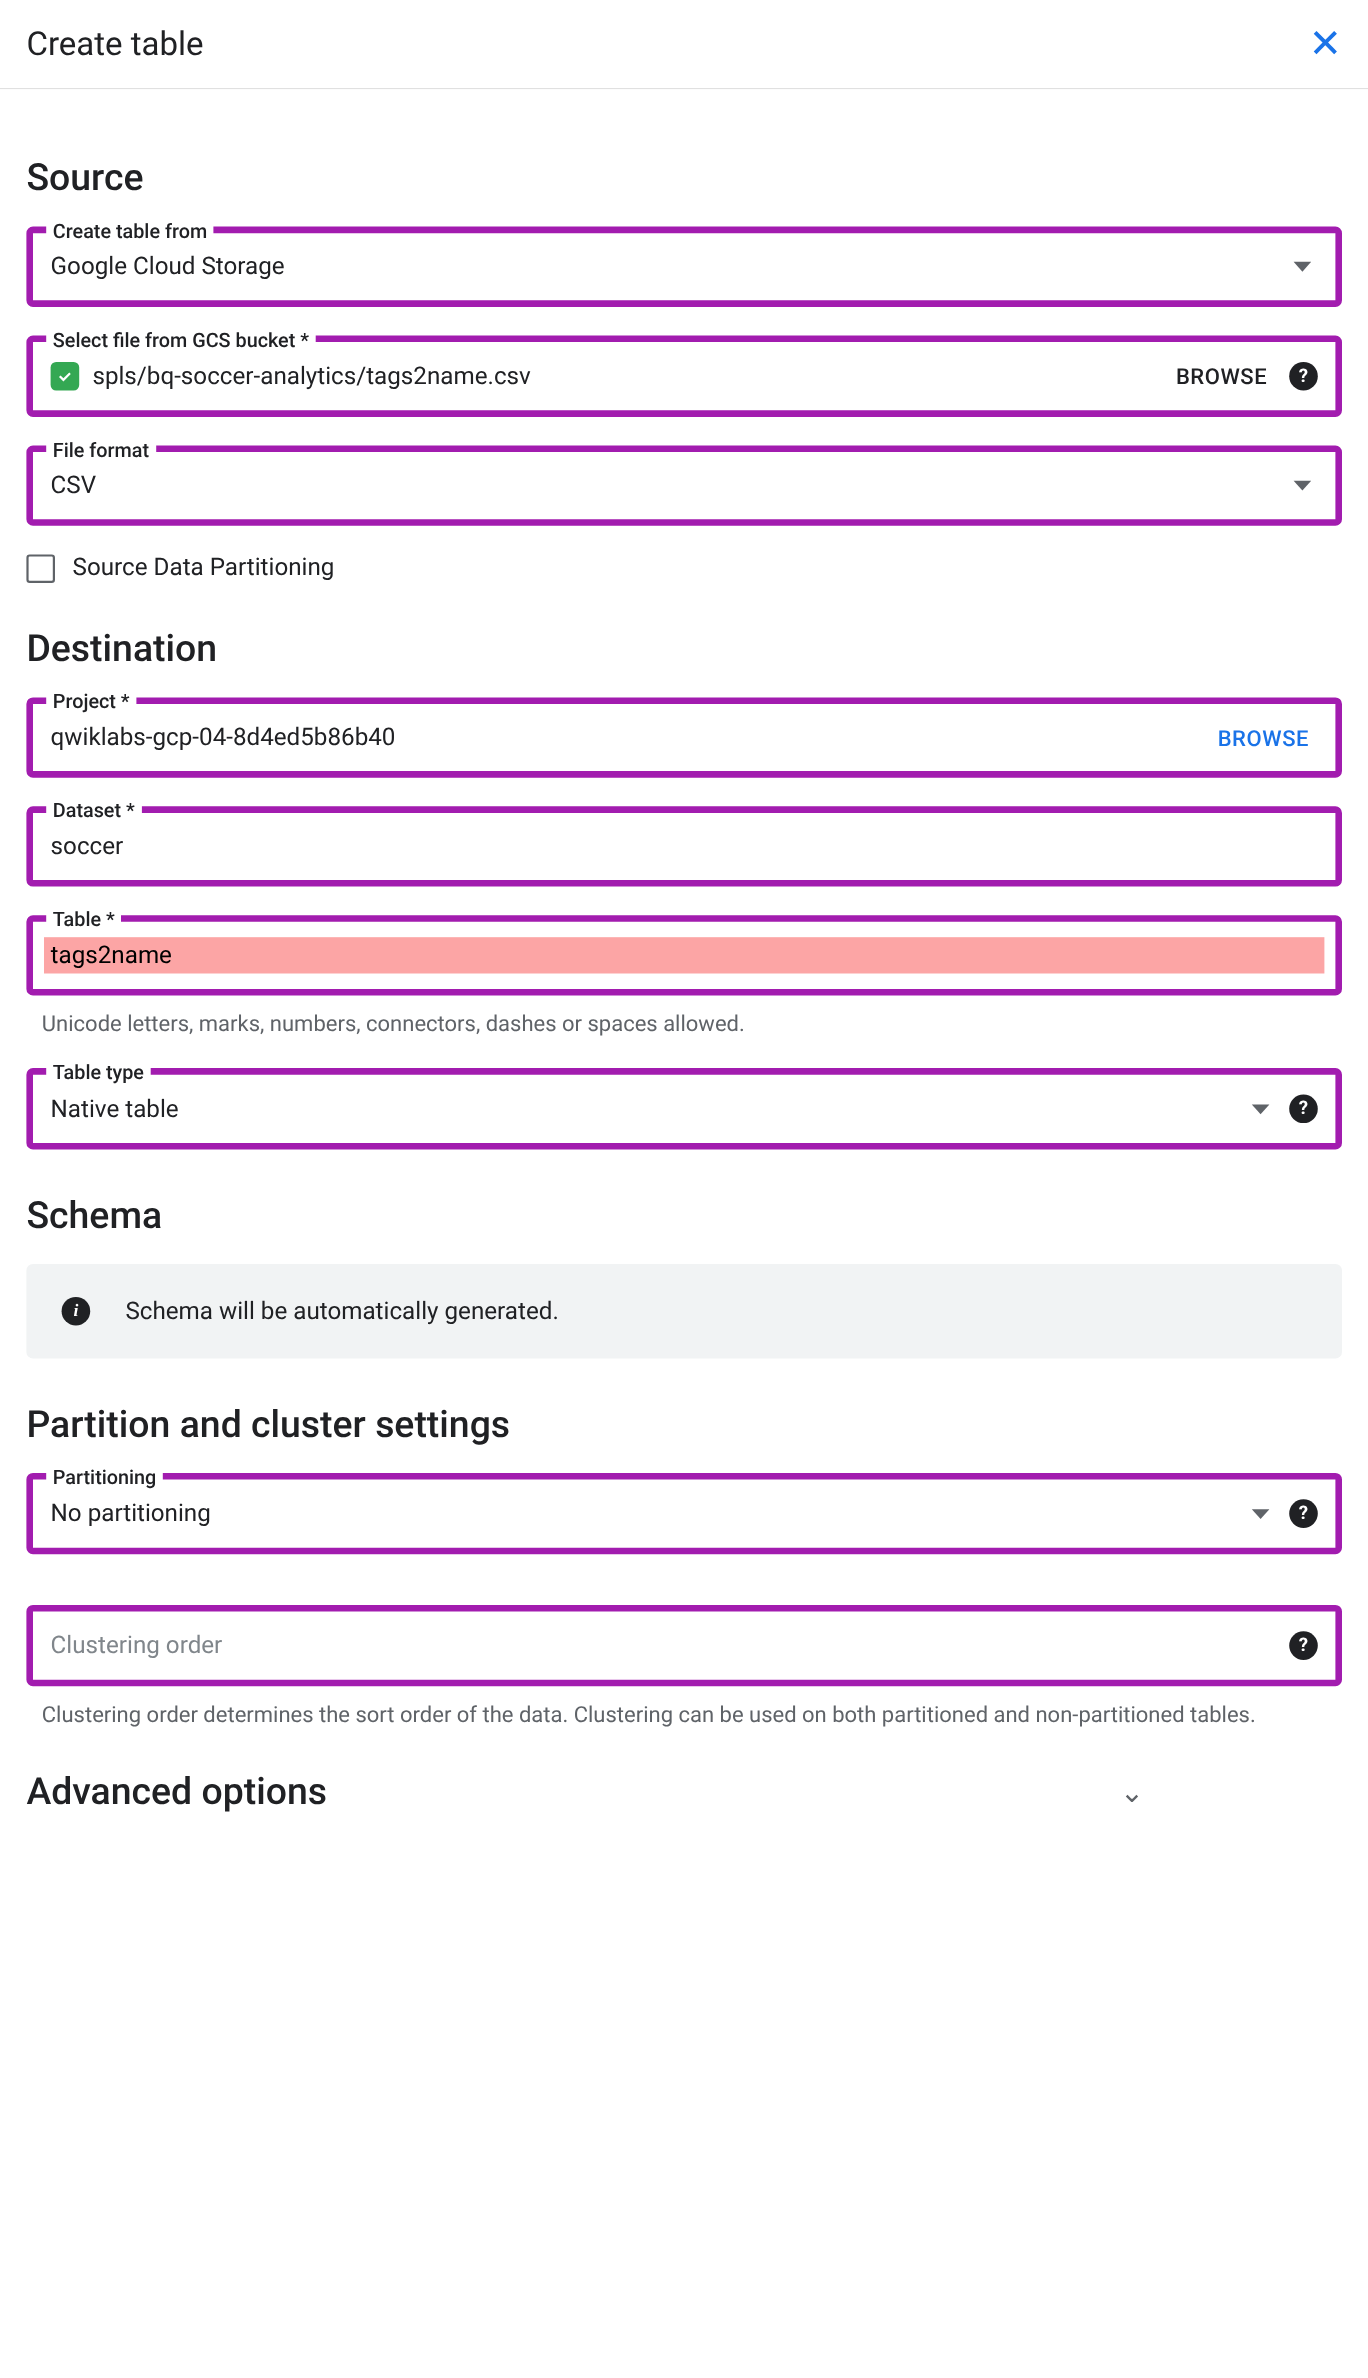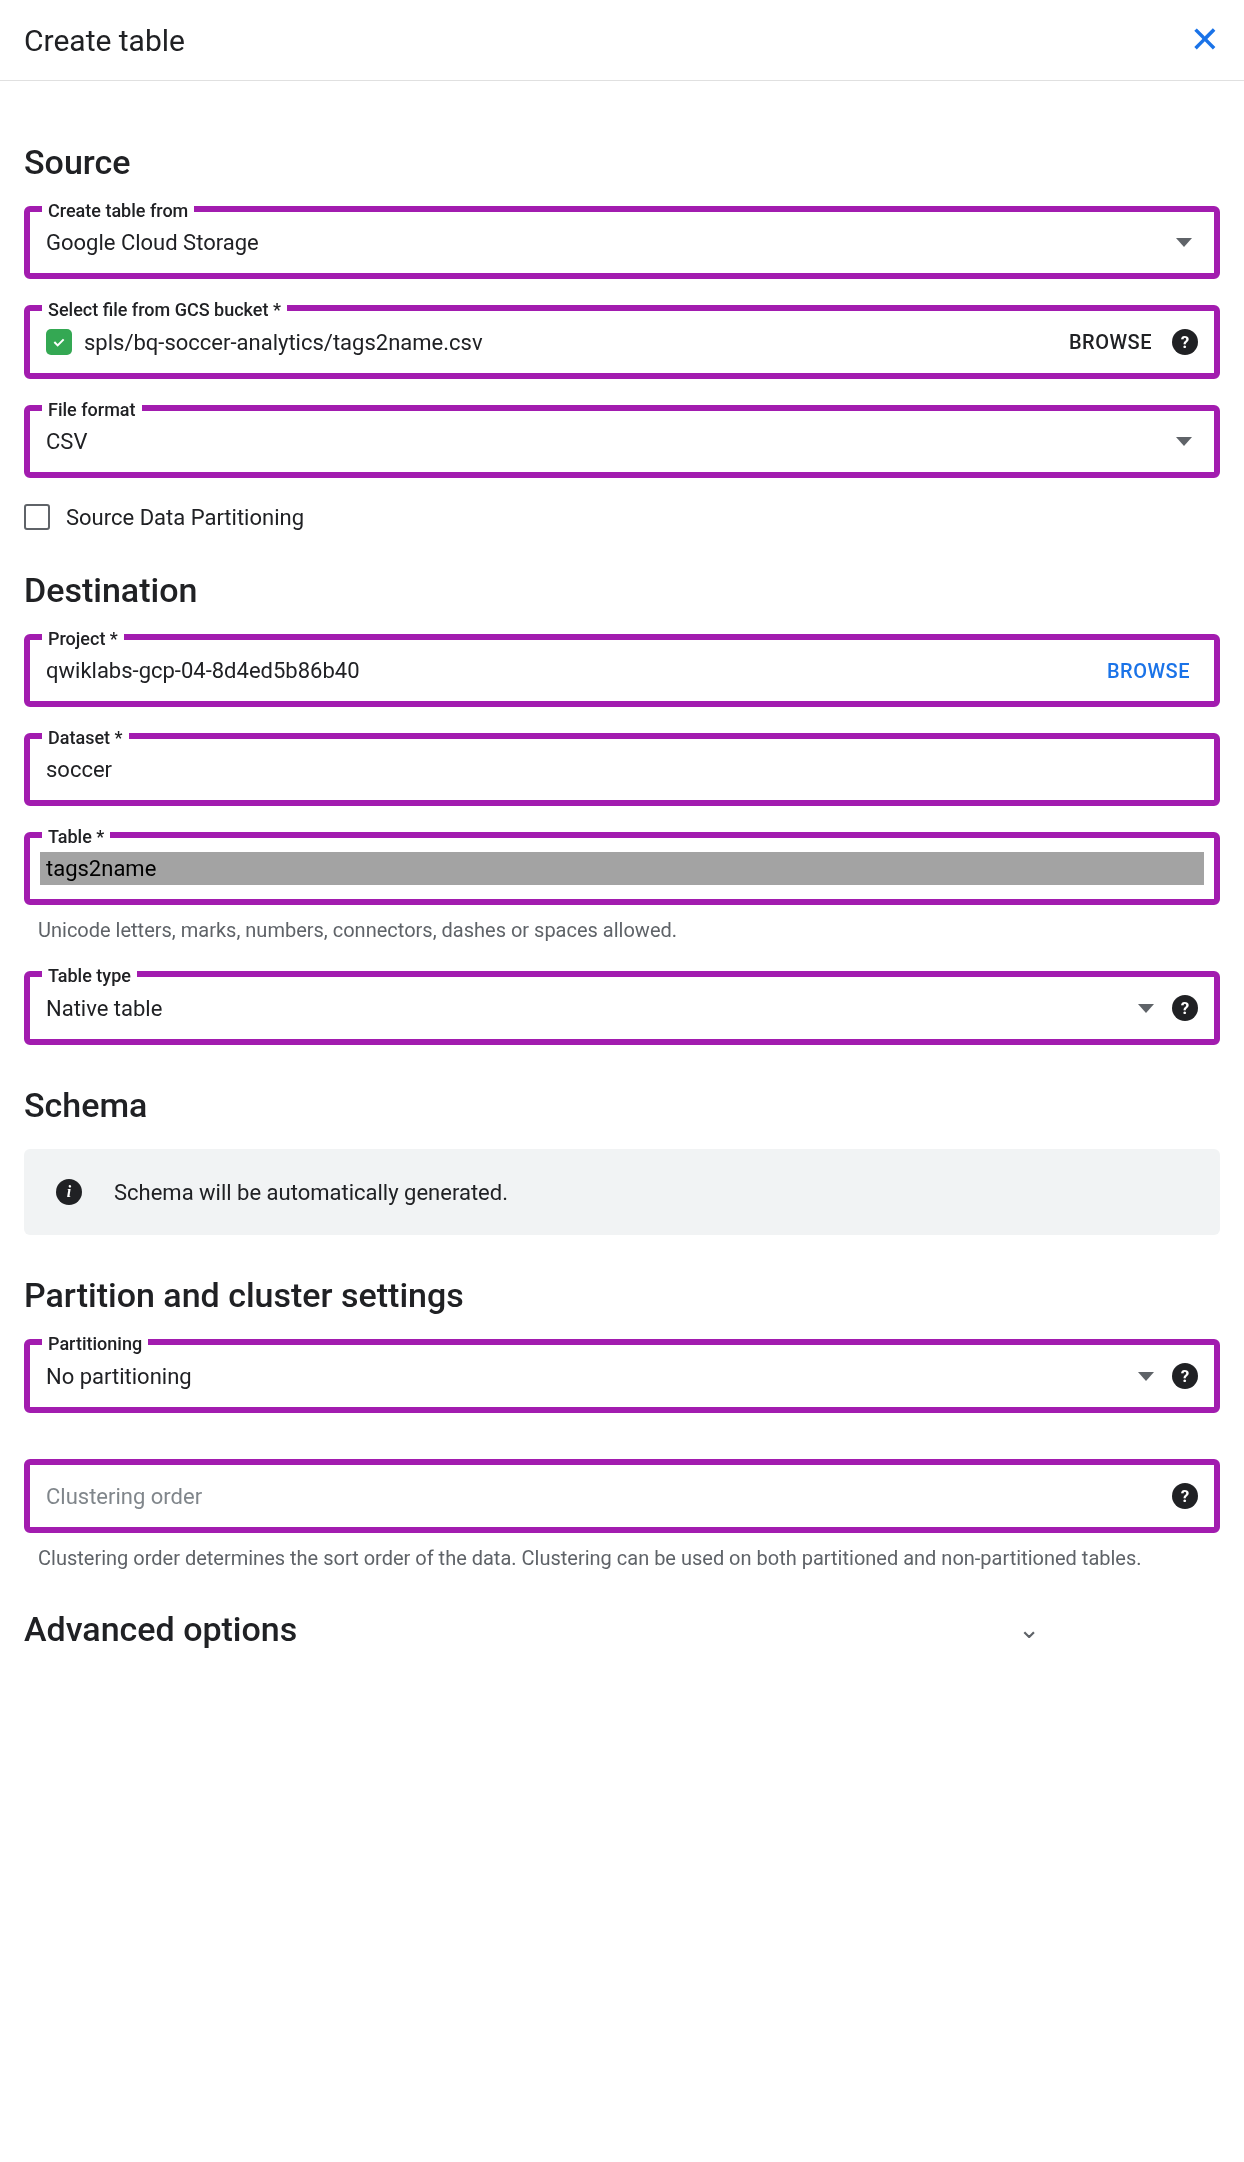--- a/index.html
+++ b/index.html
@@ -101,21 +101,21 @@
   .check-badge {
     width: 26px; height: 26px;
     border-radius: 5px;
     background: #34a853;
     display: flex; align-items: center; justify-content: center;
     flex-shrink: 0;
   }
   .check-badge svg { width: 16px; height: 16px; }
   .checkbox-row {
     display: flex;
-    align-items: center;
+    align-items: flex-start;
     gap: 16px;
     margin-bottom: 30px;
     margin-top: 6px;
   }
   .checkbox {
     width: 26px; height: 26px;
     border: 2px solid #5f6368;
     border-radius: 3px;
     display: flex; align-items: center; justify-content: center;
     cursor: pointer;
@@ -167,21 +167,21 @@
     padding: 10px 0;
     cursor: pointer;
     margin-bottom: 30px;
   }
   .expand-chevron {
     font-size: 26px;
     color: #5f6368;
     margin-right: 180px;
   }
   .highlighted-input {
-    background: #a3a3a3;
+    background: #fca5a5;
     width: 100%;
     border: none;
     outline: none;
     font-size: 22px;
     font-family: inherit;
     padding: 4px 6px;
   }
   .field.highlighted { padding: 14px 10px; align-items: center; }
 </style>
 </head>

